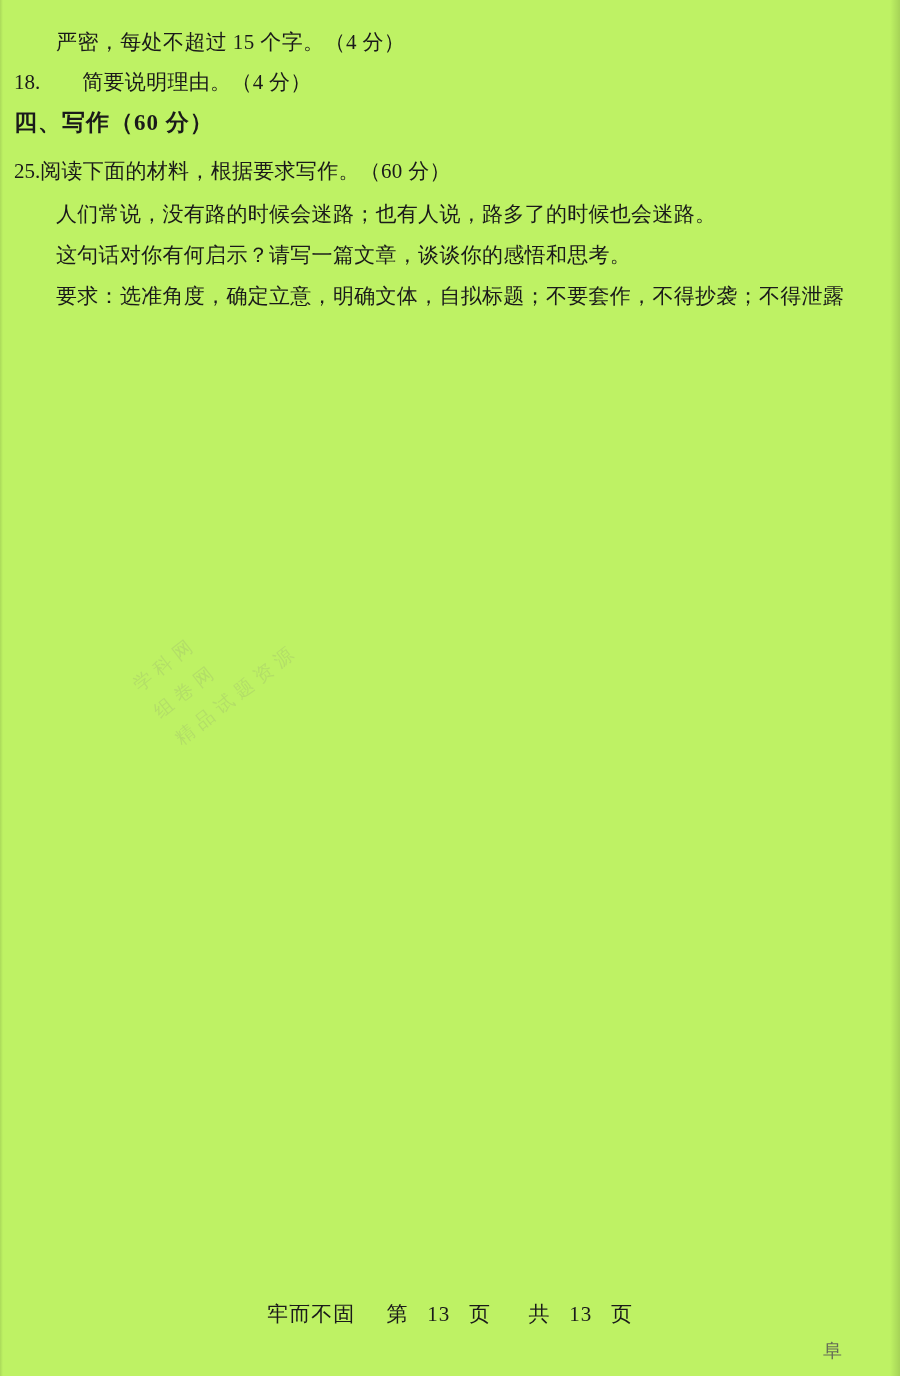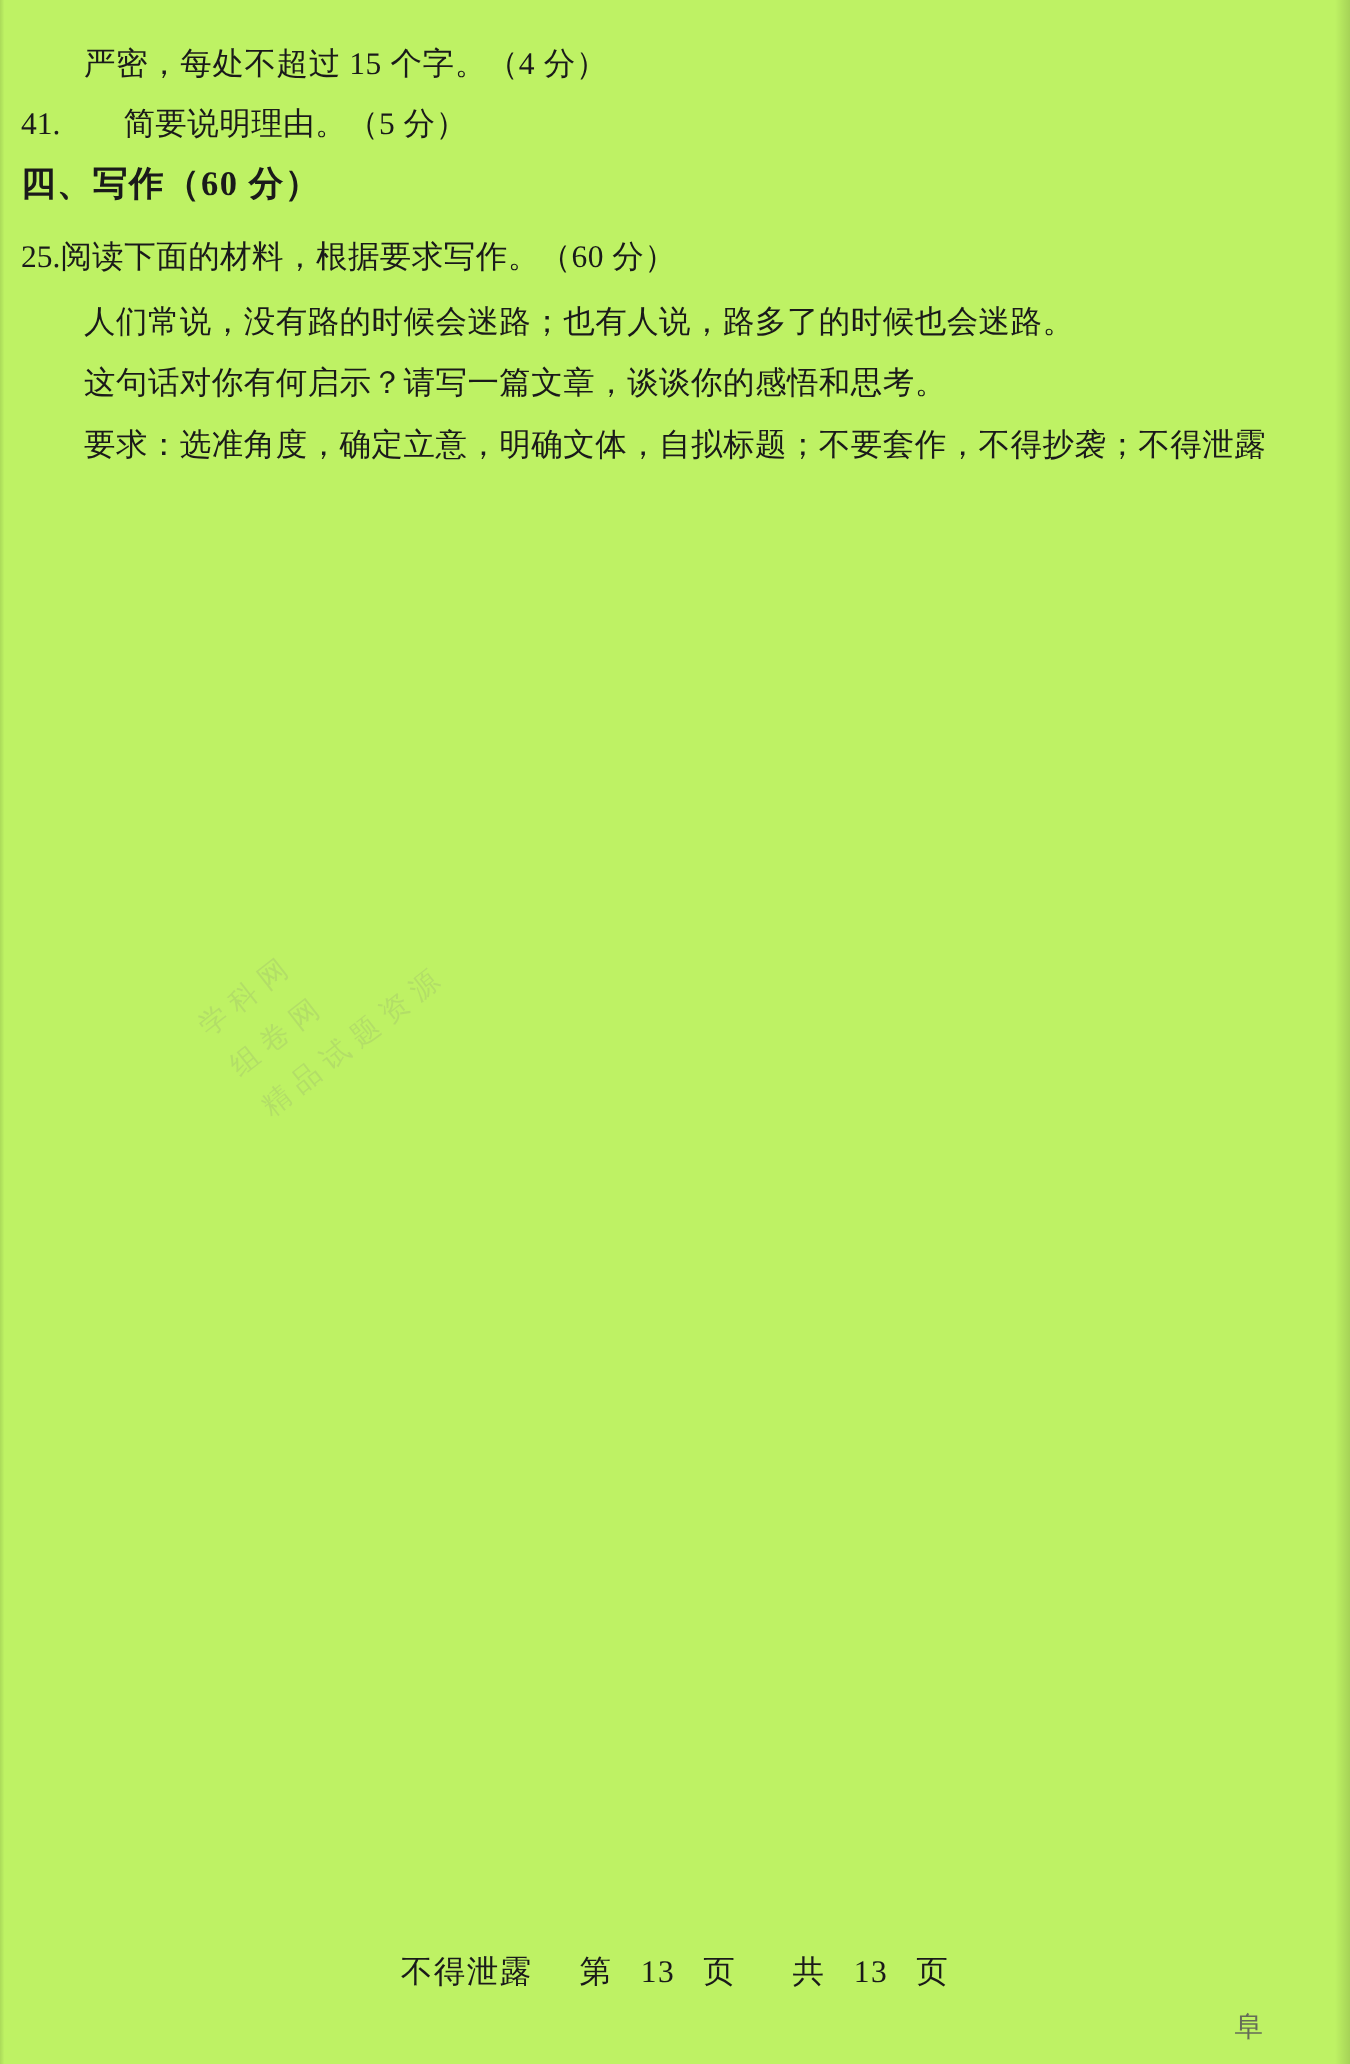--- a/index.html
+++ b/index.html
@@ -125,23 +125,23 @@
 <div class="page">
 
   <div class="edge-left"></div>
   <div class="edge-right"></div>
 
   <div class="content">
 
     <div class="line indent-1">严密，每处不超过 15 个字。（4 分）</div>
 
     <div class="qline">
-      <div class="qnum">41.</div>
+      <div class="qnum">18.</div>
       <div class="qbody">
-        <div class="body-line ind">简要说明理由。（5 分）</div>
+        <div class="body-line ind">简要说明理由。（4 分）</div>
       </div>
     </div>
 
     <div class="section-head">四、写作（60 分）</div>
 
     <div class="qline">
       <div class="qnum">25.</div>
       <div class="qbody">
         <div class="body-line">阅读下面的材料，根据要求写作。（60 分）</div>
       </div>
@@ -155,21 +155,21 @@
 
   </div>
 
   <div class="watermark">
     <div class="wm-row">学科网</div>
     <div class="wm-row">组卷网</div>
     <div class="wm-row">精品试题资源</div>
   </div>
 
   <div class="footer">
-    <span>不得泄露</span>
+    <span>牢而不固</span>
     <span>&nbsp;&nbsp;&nbsp;</span>
     <span>第</span>
     <span>&nbsp;</span>
     <span>13</span>
     <span>&nbsp;</span>
     <span>页</span>
     <span>&nbsp;&nbsp;&nbsp;&nbsp;</span>
     <span>共</span>
     <span>&nbsp;</span>
     <span>13</span>

